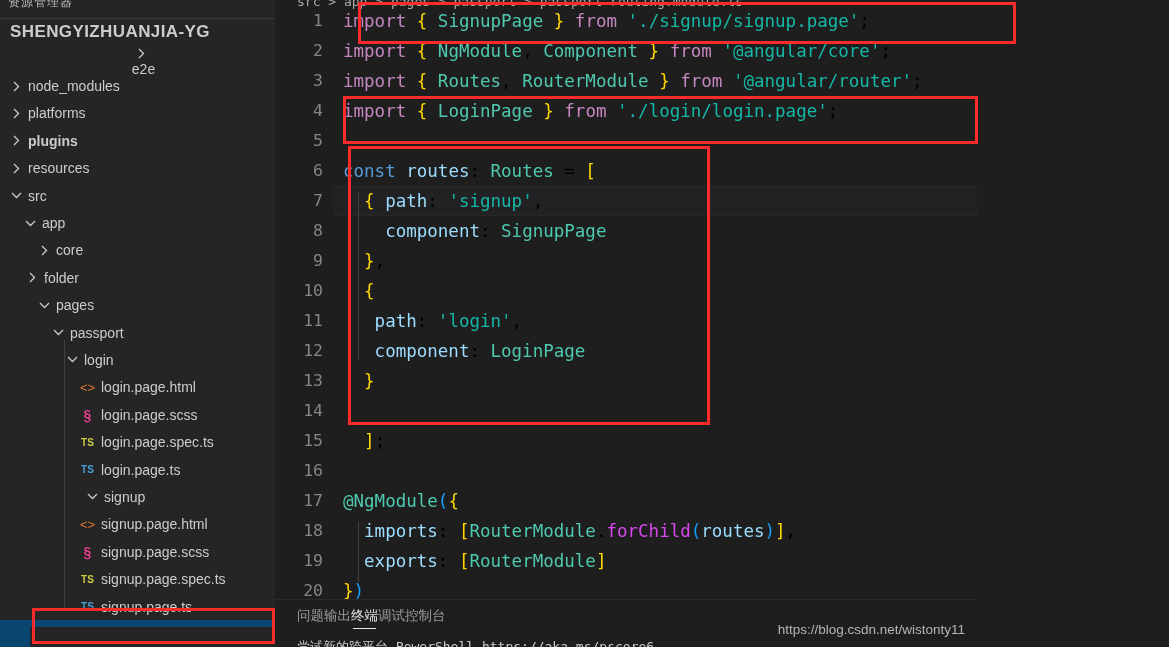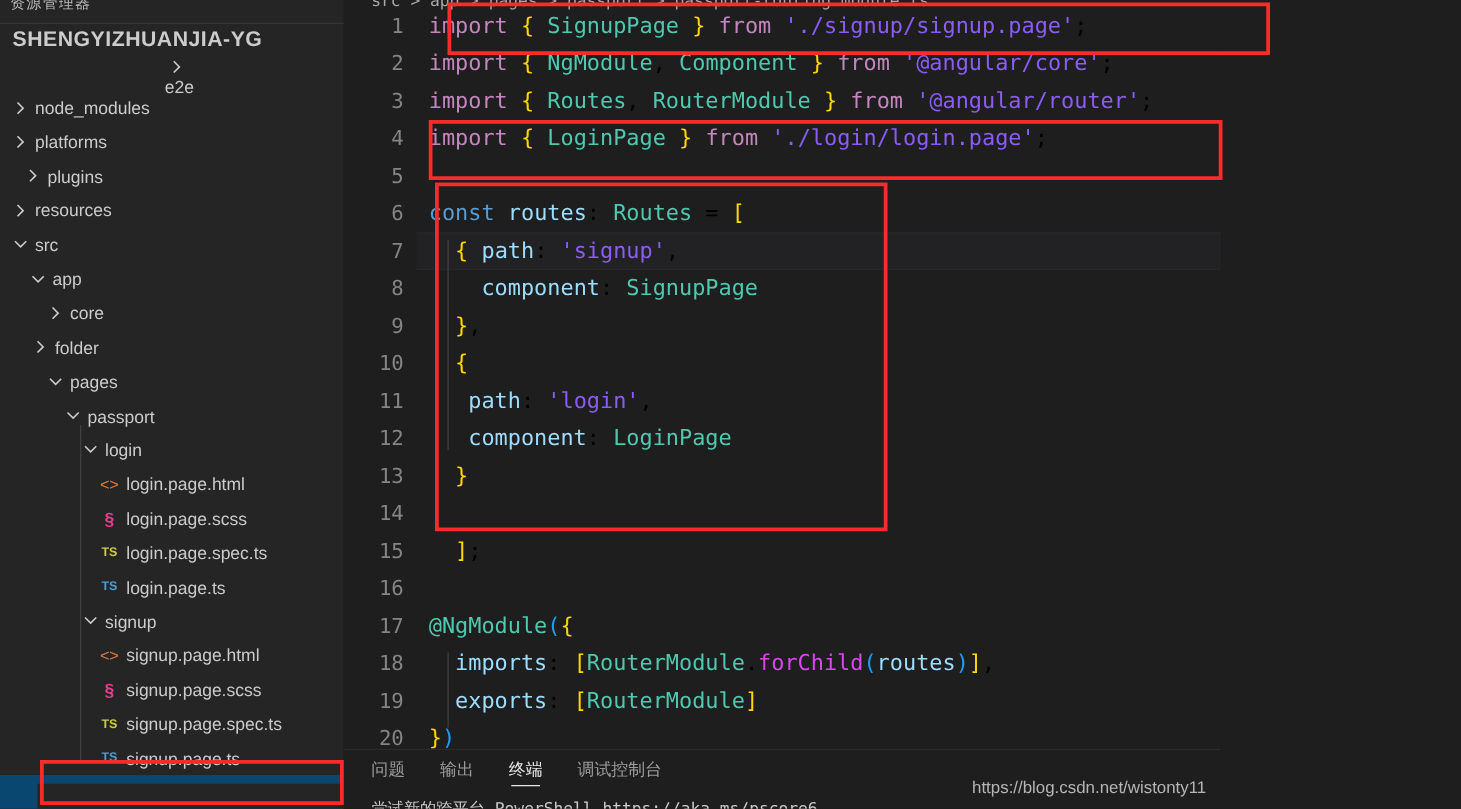--- a/index.html
+++ b/index.html
@@ -38,31 +38,31 @@
   .ln{position:absolute;left:0;width:48px;text-align:right;color:#858585;font-size:16.5px;}
   .ctext{position:absolute;left:68px;}
   .curline{position:absolute;left:58px;right:0;height:30px;border-top:1px solid #282828;border-bottom:1px solid #282828;box-sizing:border-box;background:#222225;}
   .indentguide{position:absolute;width:1px;background:#404040;left:83px;}
 
   
   .k{color:#c586c0;}      
   .k2{color:#569cd6;}     
   .cls{color:#4ec9b0;}    
   .var{color:#9cdcfe;}    
-  .str{color:#8b5cf6;}      
+  .str{color:#14b8a6;}      
   .br1{color:#ffd700;}
   .br3{color:#179fff;}
   .fn{color:#d946ef;}     
 
   
   .redbox{position:absolute;border:3px solid #fb2b2b;box-sizing:border-box;pointer-events:none;}
 
   
   .panel{position:absolute;left:275px;right:0;bottom:0;height:47px;background:#1e1e1e;border-top:1px solid #2b2b2b;}
-  .ptabs{display:flex;align-items:center;height:32px;padding-left:22px;gap:28px;}
+  .ptabs{display:flex;align-items:center;height:32px;padding-left:22px;}
   .ptab{font-size:13.5px;color:#9d9d9d;position:relative;height:32px;display:flex;align-items:center;}
   .ptab.active{color:#e7e7e7;}
   .ptab.active::after{content:"";position:absolute;left:2px;right:2px;bottom:3px;height:1.5px;background:#e7e7e7;}
   .termtext{position:absolute;left:22px;bottom:-9px;font-family:"DejaVu Sans Mono","Liberation Mono",monospace;font-size:13px;color:#cccccc;white-space:nowrap;overflow:hidden;}
   .watermark{position:absolute;right:12px;bottom:10px;font-size:13.5px;color:#b5b5b5;}
   .sb-bottomfill{position:absolute;left:0;bottom:0;width:275px;height:20px;background:#252526;}
 </style>
 </head>
 <body>
 
@@ -94,21 +94,21 @@
           <span class="lbl">node_modules</span>
         </div>
         <div class="row" style="padding-left: 8px;">
           <span class="chev">
             <svg width="9" height="11" viewBox="0 0 9 11">
               <path d="M2 1 L6.5 5.5 L2 10" fill="none" stroke="currentColor" stroke-width="1.3"></path>
             </svg>
           </span>
           <span class="lbl">platforms</span>
         </div>
-        <div class="row" style="padding-left: 18px;">
+        <div class="row" style="padding-left: 8px; font-weight: bold;">
           <span class="chev">
             <svg width="9" height="11" viewBox="0 0 9 11">
               <path d="M2 1 L6.5 5.5 L2 10" fill="none" stroke="currentColor" stroke-width="1.3"></path>
             </svg>
           </span>
           <span class="lbl">plugins</span>
         </div>
         <div class="row" style="padding-left: 8px;">
           <span class="chev">
             <svg width="9" height="11" viewBox="0 0 9 11">
@@ -182,21 +182,21 @@
           <span class="lbl">login.page.scss</span>
         </div>
         <div class="row" style="padding-left: 78px;">
           <span class="ficon tsspec">TS</span>
           <span class="lbl">login.page.spec.ts</span>
         </div>
         <div class="row" style="padding-left: 78px;">
           <span class="ficon ts">TS</span>
           <span class="lbl">login.page.ts</span>
         </div>
-        <div class="row" style="padding-left: 64px;">
+        <div class="row" style="padding-left: 84px;">
           <span class="chev">
             <svg width="11" height="9" viewBox="0 0 11 9">
               <path d="M1 2 L5.5 6.5 L10 2" fill="none" stroke="currentColor" stroke-width="1.3"></path>
             </svg>
           </span>
           <span class="lbl">signup</span>
         </div>
         <div class="row" style="padding-left: 78px;">
           <span class="ficon html">&lt;&gt;</span>
           <span class="lbl">signup.page.html</span>

